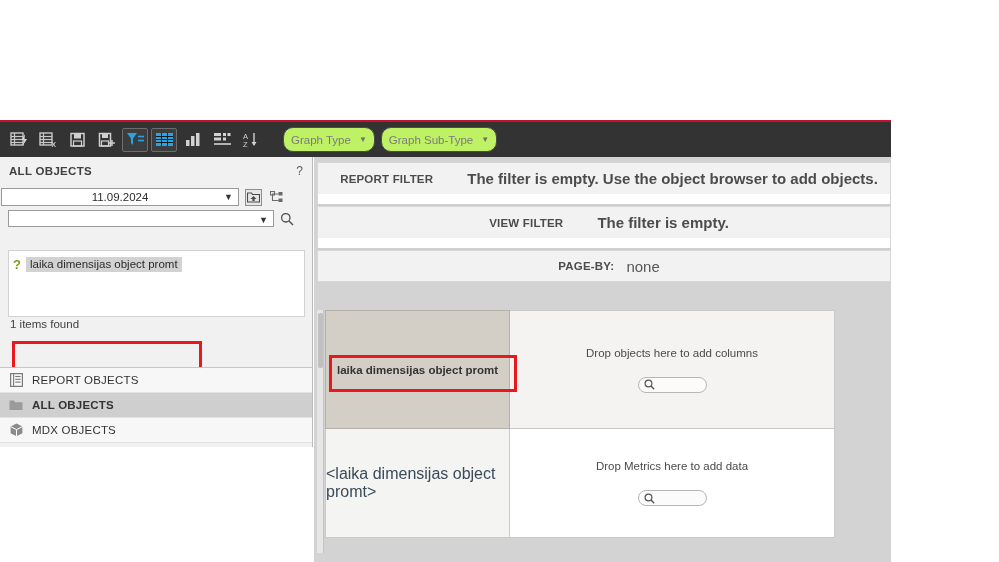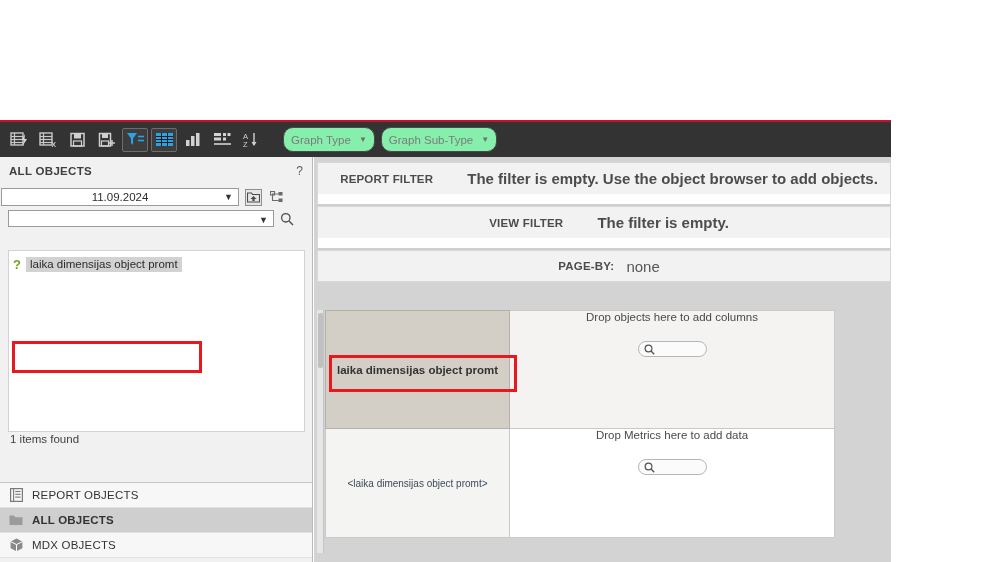--- a/index.html
+++ b/index.html
@@ -46,21 +46,21 @@
   }
   .tb-btn.active {
     border: 1px solid #6d6d6d;
     background: #3d3d3d;
   }
   .tb-sep {
     width: 10px;
   }
   .tb-combo {
     height: 23px;
-    background: #86efac;
+    background: #bef264;
     border: 1px solid #4a4a4a;
     border-radius: 10px;
     color: #7b7b7b;
     font-size: 11.5px;
     display: flex;
     align-items: center;
     padding: 0 7px;
     margin-left: 6px;
     white-space: nowrap;
   }
@@ -69,21 +69,21 @@
     font-size: 8px;
     color: #6e6e6e;
   }
 
   
   .left-panel {
     position: absolute;
     left: 0;
     top: 157px;
     width: 313px;
-    height: 405px;
+    height: 290px;
     background: #f1f1f1;
     border-right: 1px solid #b9b9b9;
     box-sizing: border-box;
   }
   .lp-header {
     height: 28px;
     display: flex;
     align-items: center;
     justify-content: space-between;
     padding: 0 9px 0 9px;
@@ -367,34 +367,34 @@
   }
   .cell-drop {
     flex: 1;
     box-sizing: border-box;
     background: #f4f3f1;
     border: 1px solid #c9c9c9;
     border-left: none;
     display: flex;
     flex-direction: column;
     align-items: center;
-    justify-content: flex-start;
+    justify-content: center;
   }
   .cell-body {
     width: 185px;
     box-sizing: border-box;
     background: #f4f4f2;
     border: 1px solid #c9c9c9;
     border-top: none;
     display: flex;
     align-items: center;
     justify-content: center;
   }
   .cell-body-label {
-    font-size: 10px;
+    font-size: 16px;
     color: #3b4a5a;
   }
   .cell-drop.data {
     background: #ffffff;
     border-top: none;
   }
   .drop-text {
     font-size: 11.5px;
     color: #4a4a4a;
     margin-bottom: 18px;

